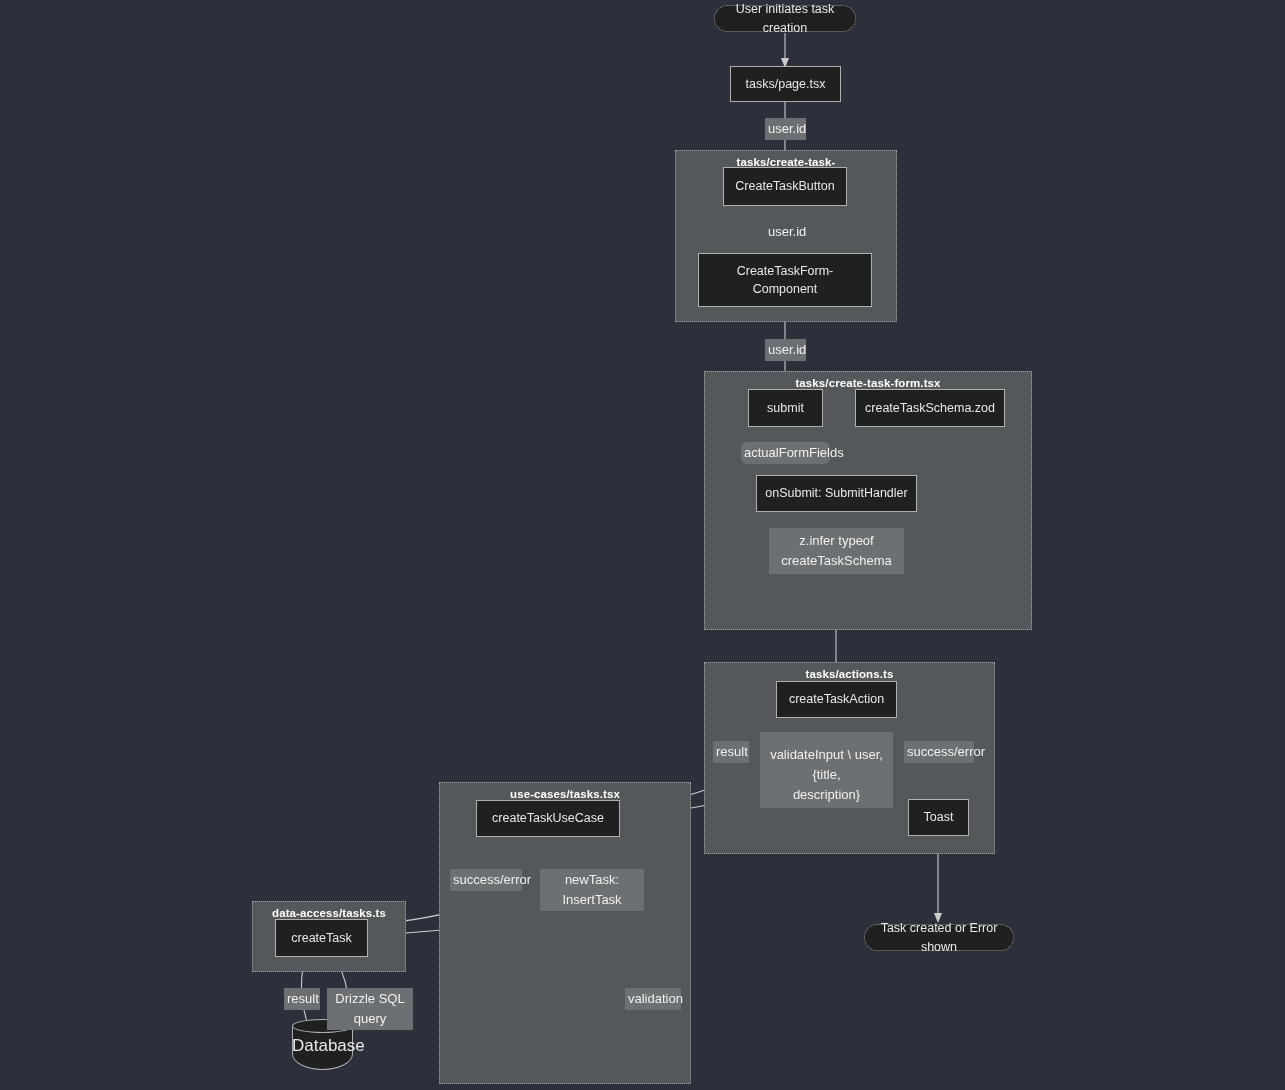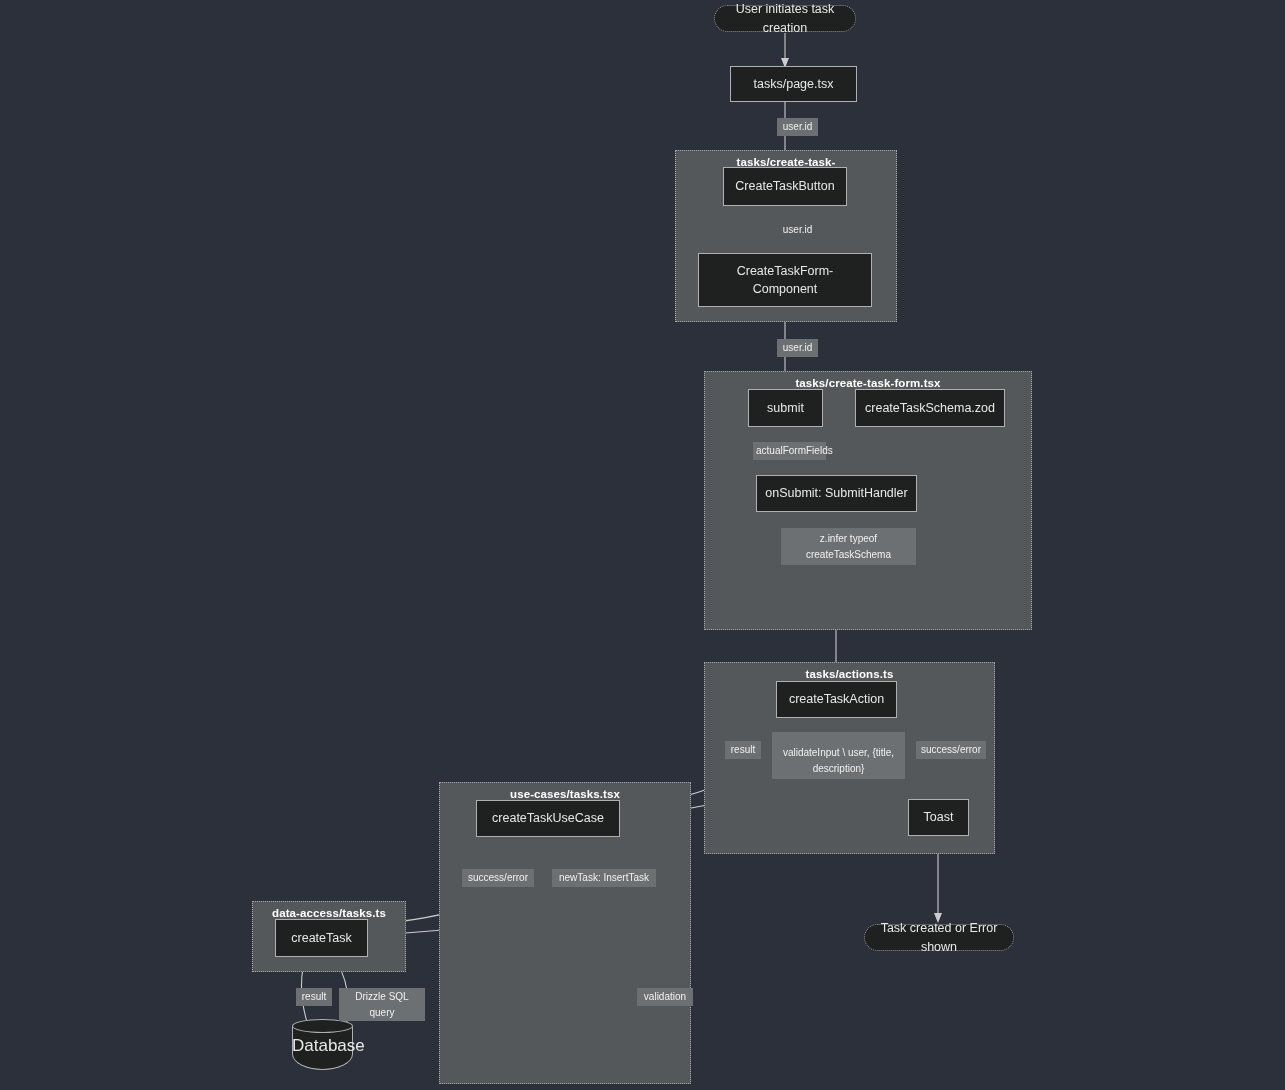--- a/index.html
+++ b/index.html
@@ -123,28 +123,27 @@
     text-align: center;
     font-size: 17px;
     color: #e8e8e8;
   }
 
   
   .edge-label {
     position: absolute;
     background: #6d7072;
     color: #f0f0f0;
-    font-size: 10px;
+    font-size: 13px;
     line-height: 1.55;
     padding: 1px 3px;
     text-align: center;
     white-space: pre-line;
     z-index: 4;
     box-sizing: border-box;
-    margin-left: 12px;
   }
 </style>
 </head>
 <body>
 
 <div id="canvas">
 
   <div class="subgraph" style="left:675px; top:150px; width:222px; height:172px;">
     <div class="subgraph-title">tasks/create-task-</div>
   </div>
@@ -216,21 +215,21 @@
     <polygon class="arrow-head" points="343,1037 340,1027 348,1028"></polygon>
 
     <path class="edge-path" d="M307,1022 C302,1005 300,985 303,968 C304,962 305,958 307,954"></path>
     <polygon class="arrow-head" points="310,947 312,958 304,956"></polygon>
   </svg>
 
   <div class="node terminal" style="left:714px; top:5px; width:142px; height:27px;">
     <span>User initiates task creation</span>
   </div>
 
-  <div class="node" style="left:730px; top:66px; width:127px; height:36px;">
+  <div class="node" style="left:730px; top:66px; width:111px; height:36px;">
     <span>tasks/page.tsx</span>
   </div>
 
   <div class="node" style="left:723px; top:167px; width:124px; height:39px;">
     <span>CreateTaskButton</span>
   </div>
 
   <div class="node" style="left:698px; top:253px; width:174px; height:54px; white-space:pre-line;">
     <span>CreateTaskForm-
 Component</span>
@@ -276,21 +275,21 @@
   <div class="node terminal" style="left:864px; top:924px; width:150px; height:27px;">
     <span>Task created or Error shown</span>
   </div>
 
   <div class="edge-label" style="left:765px; top:118px; width:41px;">user.id</div>
 
   <div class="edge-label" style="left:765px; top:221px; width:41px; background:transparent;">user.id</div>
 
   <div class="edge-label" style="left:765px; top:339px; width:41px;">user.id</div>
 
-  <div class="edge-label" style="left:741px; top:442px; width:73px;">actualFormFields</div>
+  <div class="edge-label" style="left:741px; top:442px; width:89px;border-radius:6px;">actualFormFields</div>
 
   <div class="edge-label" style="left:769px; top:528px; width:135px; padding-top:3px; padding-bottom:3px;">z.infer typeof
 createTaskSchema</div>
 
   <div class="edge-label" style="left:760px; top:732px; width:133px; padding-top:13px; padding-bottom:3px;">validateInput \ user, {title,
 description}</div>
 
   <div class="edge-label" style="left:713px; top:741px; width:36px;">result</div>
 
   <div class="edge-label" style="left:904px; top:741px; width:70px;">success/error</div>

